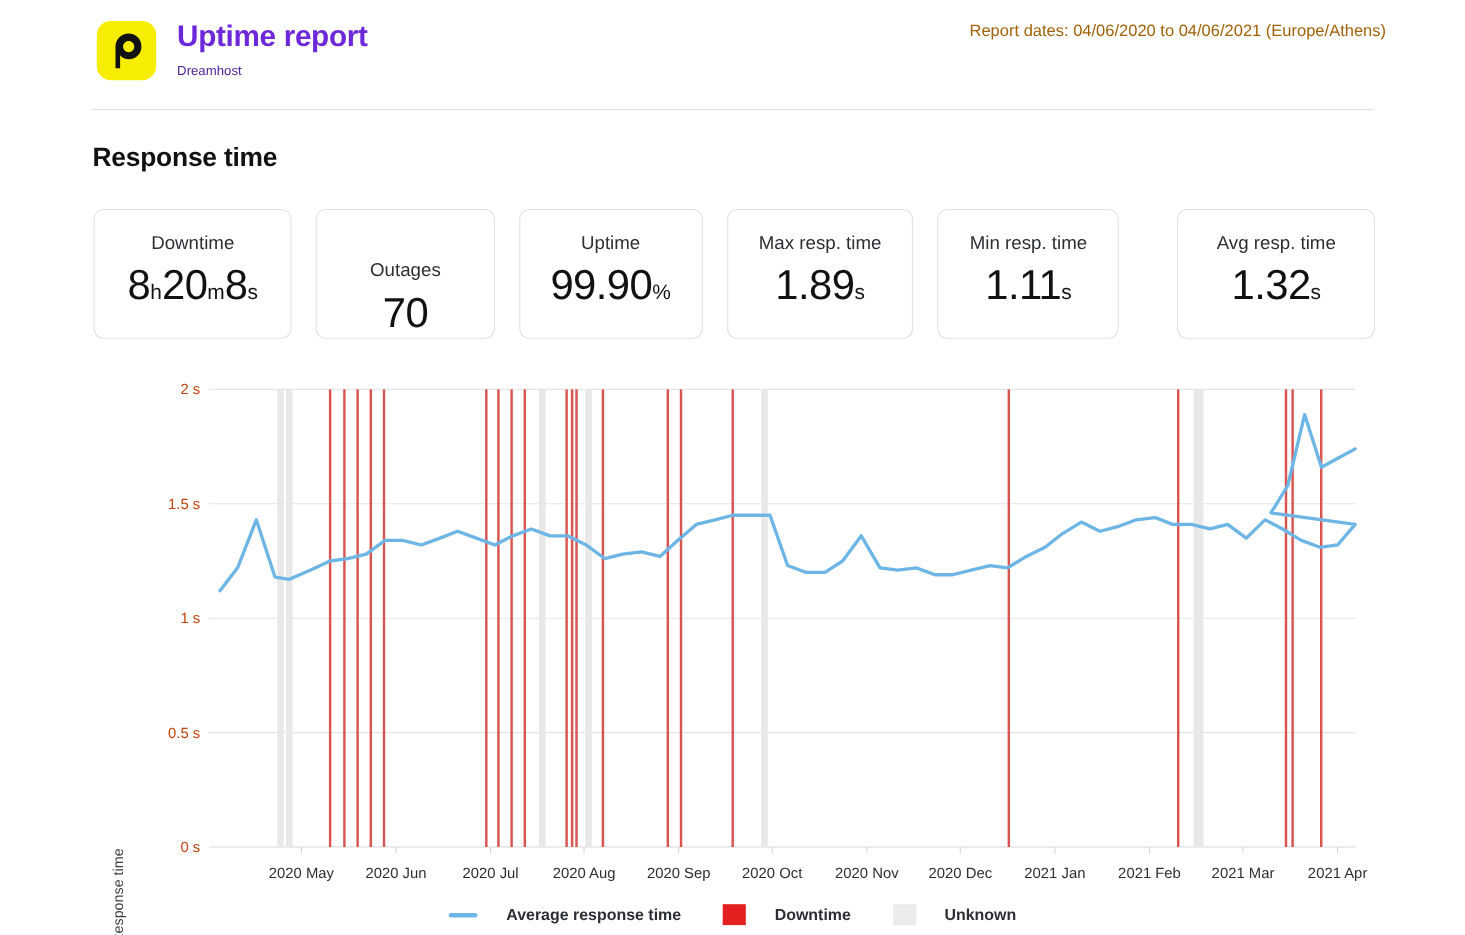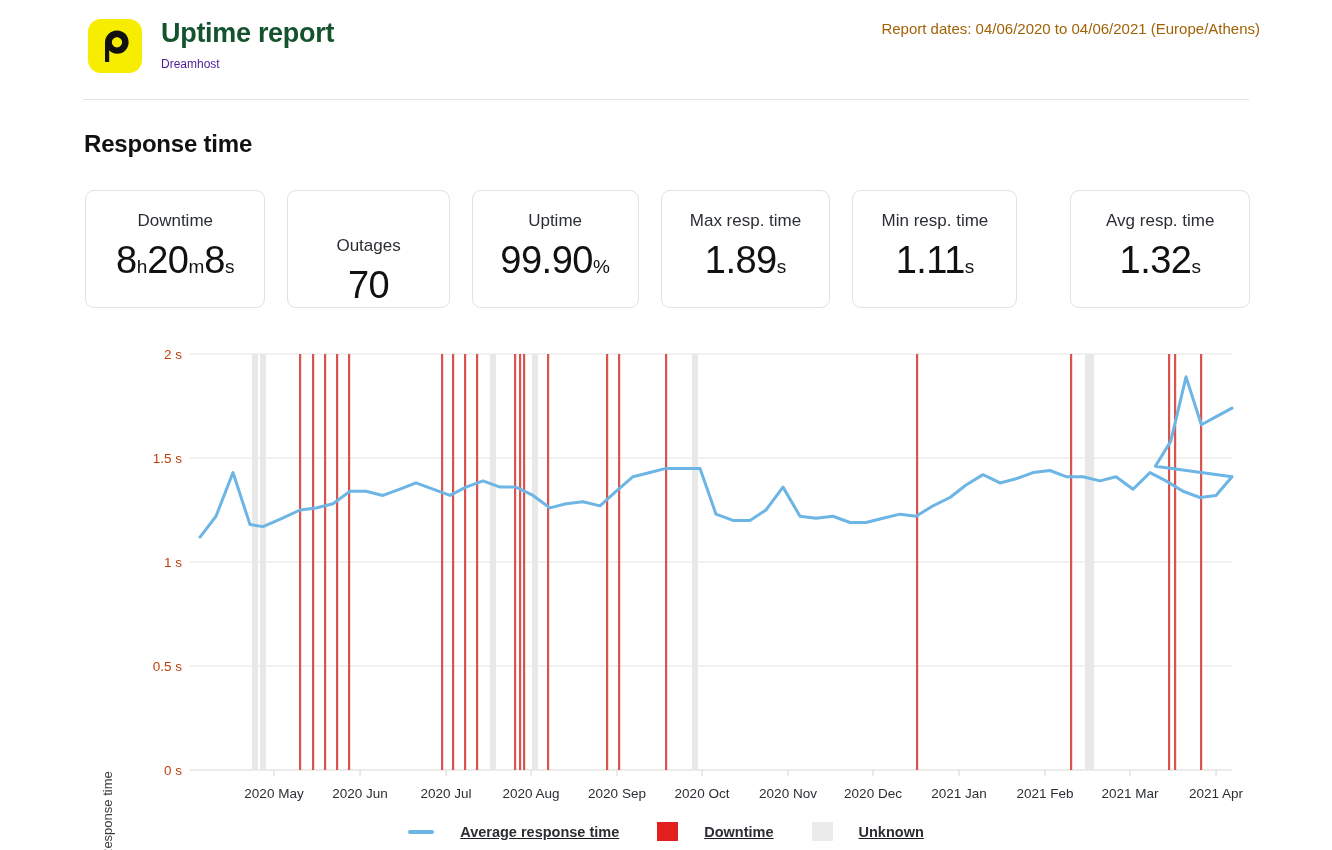--- a/index.html
+++ b/index.html
@@ -20,21 +20,21 @@
   .logo {
     position: absolute; left: 88px; top: 19px;
     width: 54px; height: 54px; border-radius: 13px;
     background: #F7ED00;
     display: flex; align-items: center; justify-content: center;
   }
   .logo svg { display: block; }
   .title-block { position: absolute; left: 161px; top: 16px; }
   .app-title {
     font-size: 27px; font-weight: bold; letter-spacing: -0.3px;
-    color: #14532d; line-height: 34px; margin: 0;
+    color: #6d28d9; line-height: 34px; margin: 0;
   }
   .app-sub {
     font-size: 12px; color: #4c1d95; line-height: 20px; margin: 4px 0 0 0;
   }
   .report-dates {
     position: absolute; right: 72px; top: 20px;
     font-size: 15px; color: #a16207; white-space: nowrap;
   }
   .hr {
     position: absolute; left: 83px; top: 99px; width: 1166px; height: 1px;
@@ -87,21 +87,21 @@
     position: absolute; font-size: 13.5px; color: #2b2f33;
     white-space: nowrap; transform: translateX(-50%);
   }
   svg.plot { position: absolute; left: 0; top: 0; }
 
   
   .legend {
     position: absolute; left: 0; top: 822px; width: 1332px;
     display: flex; justify-content: center; align-items: center; gap: 38px;
   }
-  .legend-item { display: flex; align-items: center; gap: 26px; text-decoration: underline; }
+  .legend-item { display: flex; align-items: center; gap: 26px; }
   .legend-item .txt { font-size: 14.5px; font-weight: bold; color: #2b2f33; }
   .sw-line { width: 26px; height: 4px; border-radius: 2px; }
   .sw-box { width: 21px; height: 19px; }
 </style>
 </head>
 <body>
 
 <div class="page">
 
   <div class="header">

